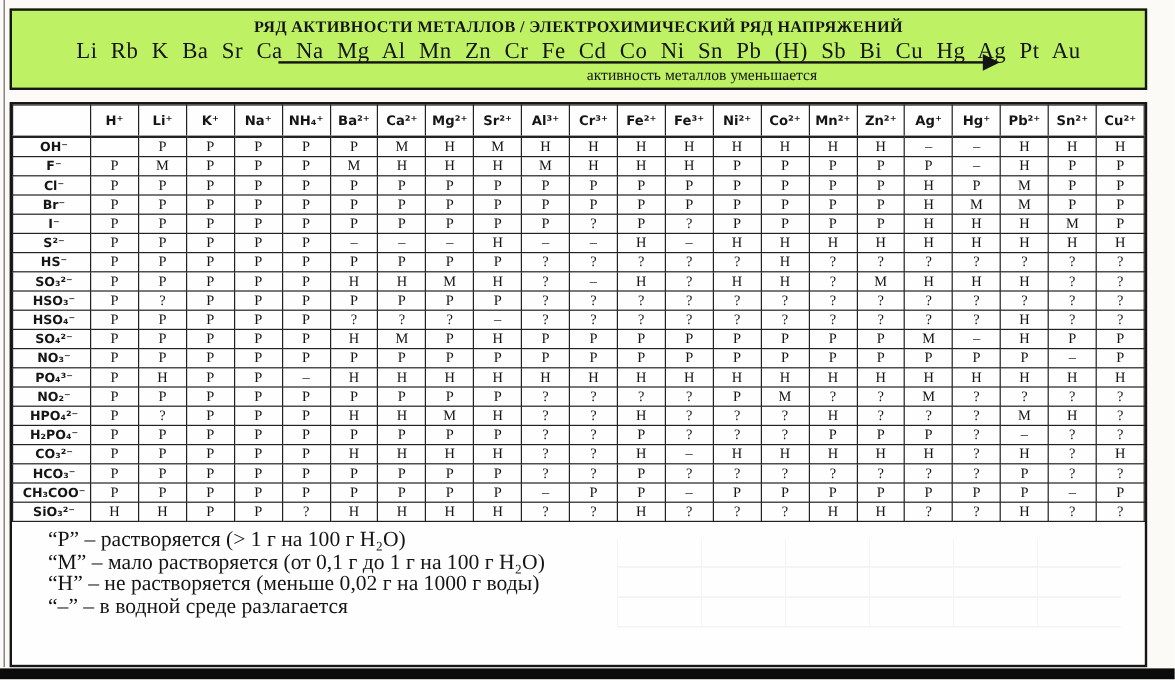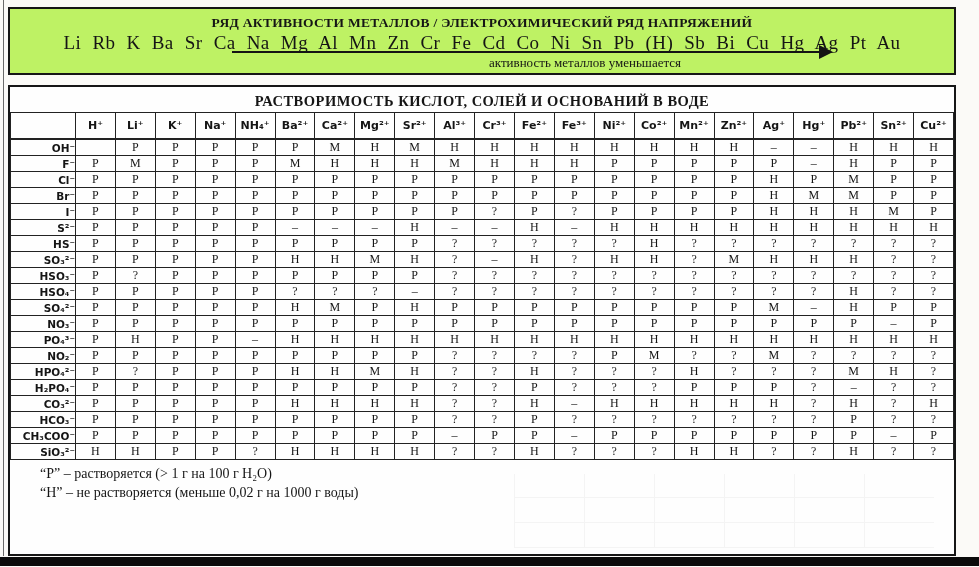--- a/index.html
+++ b/index.html
@@ -33,28 +33,28 @@
   .tbl-title{padding-top:6px;height:19px;text-align:center;
     font-weight:bold;font-size:14.5px;letter-spacing:.5px;}
   table{border-collapse:collapse;table-layout:fixed;width:944px;}
   th,td{border:1px solid #222;padding:0;text-align:center;overflow:hidden;white-space:nowrap;}
   thead th{
     height:25px;font-family:"DejaVu Sans","Liberation Sans",sans-serif;
     font-weight:bold;font-size:11px;border-bottom:2px solid #222;
   }
   thead th:first-child{width:64px;}
   tbody th{
-    height:15px;text-align:right;padding-left:4px;
+    height:15px;text-align:center;padding-left:4px;
     font-family:"DejaVu Sans","Liberation Sans",sans-serif;
     font-weight:bold;font-size:10.5px;margin-left:34px;
   }
   tbody td{height:15px;font-size:12px;}
 
   
-  .legend{position:relative;padding:5px 0 0 30px;font-size:14px;line-height:18.6px;}
+  .legend{position:relative;padding:5px 0 0 30px;font-size:18px;line-height:18.6px;}
   .legend-line{white-space:nowrap;}
   .ghost{
     position:absolute;right:20px;top:14px;width:420px;height:74px;opacity:.08;pointer-events:none;
     background:
       repeating-linear-gradient(0deg,#888 0 1px,transparent 1px 25px),
       repeating-linear-gradient(90deg,#888 0 1px,transparent 1px 70px);
   }
 </style>
 </head>
 <body>
@@ -64,21 +64,20 @@
 <div class="top-box">
   <div class="ab-title">РЯД АКТИВНОСТИ МЕТАЛЛОВ / ЭЛЕКТРОХИМИЧЕСКИЙ РЯД НАПРЯЖЕНИЙ</div>
   <div class="ab-series">Li Rb K Ba Sr Ca Na Mg Al Mn Zn Cr Fe Cd Co Ni Sn Pb (H) Sb Bi Cu Hg Ag Pt Au</div>
   <div class="ab-line">
     <div class="ab-arrowhead"></div>
   </div>
   <div class="ab-caption">активность металлов уменьшается</div>
 </div>
 
 <div class="main-box">
-  <div class="tbl-title">РАСТВОРИМОСТЬ КИСЛОТ, СОЛЕЙ И ОСНОВАНИЙ В ВОДЕ</div>
   <table>
     <thead>
       <tr>
         <th></th>
       <th>H⁺</th>
           <th>Li⁺</th>
           <th>K⁺</th>
           <th>Na⁺</th>
           <th>NH₄⁺</th>
           <th>Ba²⁺</th>
@@ -598,18 +597,20 @@
           <td>?</td>
           <td>?</td>
           <td>Н</td>
           <td>?</td>
           <td>?</td>
         </tr>
       </tbody>
   </table>
   <div class="legend">
     <div class="legend-line">“Р” – растворяется (&gt; 1 г на 100 г H₂O)</div>
+    <div class="legend-line">“М” – мало растворяется (от 0,1 г до 1 г на 100 г H₂O)</div>
     <div class="legend-line">“Н” – не растворяется (меньше 0,02 г на 1000 г воды)</div>
+    <div class="legend-line">“–” – в водной среде разлагается</div>
     <div class="ghost"></div>
   </div>
 </div>
 
 <div class="bottom-bar"></div>
 
 </body></html>

